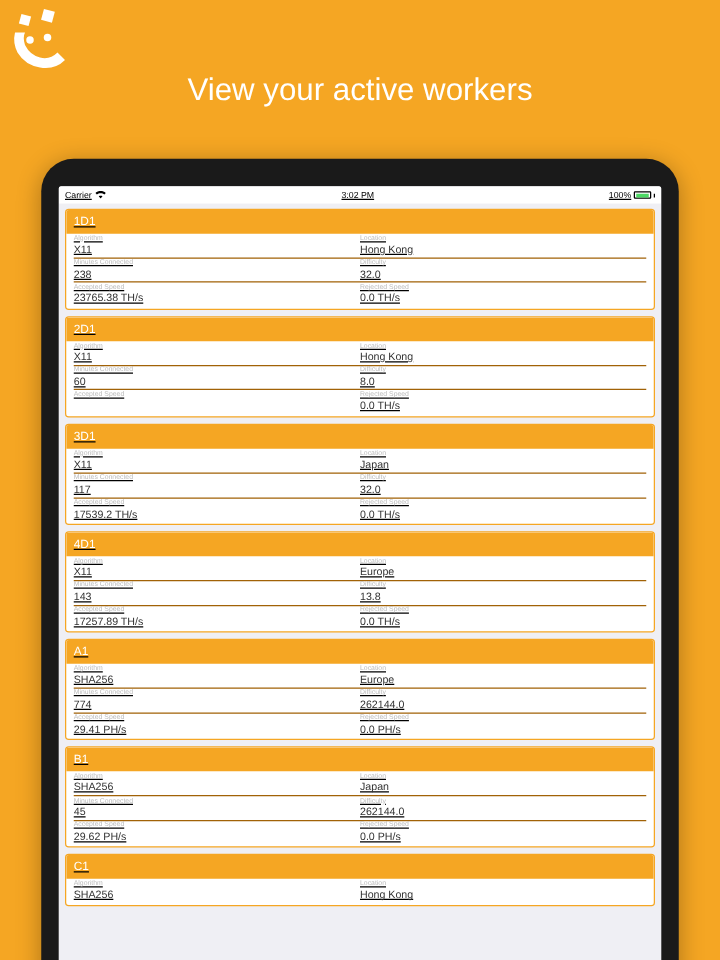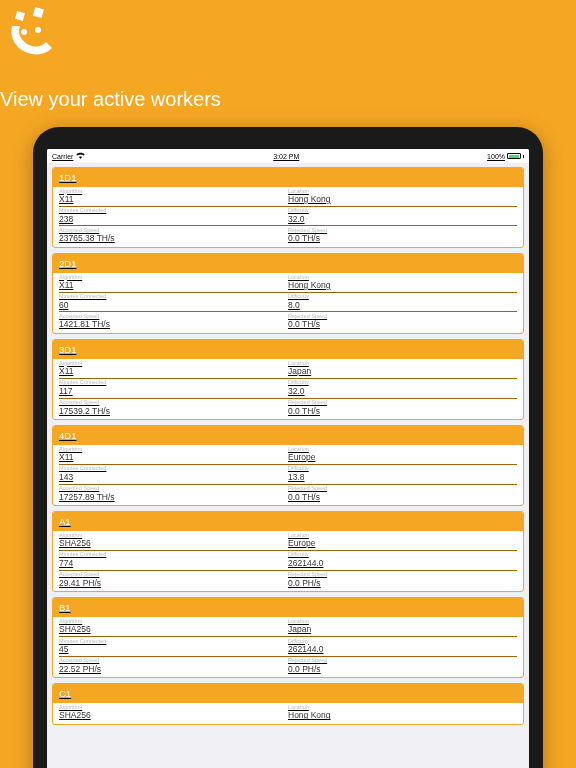--- a/index.html
+++ b/index.html
@@ -1,19 +1,19 @@
 <!DOCTYPE html>
 <html><head>
 <meta charset="utf-8">
 <style>
   * { margin: 0; padding: 0; box-sizing: border-box; font-family: -apple-system, "Helvetica Neue", Arial, sans-serif; }
   body { width: 576px; height: 768px; background: #f5a623; overflow: hidden; position: relative; }
   .logo { position: absolute; top: 4px; left: 6px; }
   .logo svg { width: 56px; height: 56px; }
-  .headline { position: absolute; top: 58px; width: 100%; text-align: left; color: #fff; font-size: 20px; font-weight: 300; margin-top: 30px; }
+  .headline { position: absolute; top: 58px; width: 100%; text-align: center; color: #fff; font-size: 25px; font-weight: 300; }
   .device { position: absolute; top: 127px; left: 50%; transform: translateX(-50%); width: 510px; height: 700px; background: #1a1a1a; border-radius: 26px; padding: 22px 14px; box-shadow: 0 4px 20px rgba(0,0,0,.3); }
   .screen { width: 100%; height: 752px; background: #efeff4; border-radius: 2px; overflow: hidden; display: flex; flex-direction: column; text-decoration: underline; }
   .statusbar { height: 14px; background: #fff; display: flex; align-items: center; justify-content: space-between; padding: 0 5px; font-size: 7px; }
   .sb-left { display: flex; align-items: center; gap: 3px; }
   .sb-right { display: flex; align-items: center; gap: 2px; }
   .battery { width: 14px; height: 6px; border: .6px solid #000; border-radius: 1px; position: relative; }
   .battery::after { content: ""; position: absolute; left: .5px; top: .5px; bottom: .5px; width: 85%; background: #4cd964; }
   .battery-tip { width: 1px; height: 3px; background: #000; }
   .content { flex: 1; overflow: hidden; padding: 4px 5px 0; background: #efeff4; }
   .card { background: #fff; border: 1px solid #f5a623; border-radius: 3px; margin-bottom: 5px; overflow: hidden; }
@@ -124,21 +124,20 @@
                 <div class="cell-value">60</div>
               </div>
               <div class="cell">
                 <div class="cell-label">Difficulty</div>
                 <div class="cell-value">8.0</div>
               </div>
             </div>
             <div class="row">
               <div class="cell">
                 <div class="cell-label">Accepted Speed</div>
-                <div class="cell-value">1421.81 TH/s</div>
               </div>
               <div class="cell">
                 <div class="cell-label">Rejected Speed</div>
                 <div class="cell-value">0.0 TH/s</div>
               </div>
             </div>
           </div>
         </div>
         <div class="card">
           <div class="card-header">3D1</div>
@@ -264,21 +263,21 @@
                 <div class="cell-value">45</div>
               </div>
               <div class="cell">
                 <div class="cell-label">Difficulty</div>
                 <div class="cell-value">262144.0</div>
               </div>
             </div>
             <div class="row">
               <div class="cell">
                 <div class="cell-label">Accepted Speed</div>
-                <div class="cell-value">22.52 PH/s</div>
+                <div class="cell-value">29.62 PH/s</div>
               </div>
               <div class="cell">
                 <div class="cell-label">Rejected Speed</div>
                 <div class="cell-value">0.0 PH/s</div>
               </div>
             </div>
           </div>
         </div>
         <div class="card">
           <div class="card-header">C1</div>

